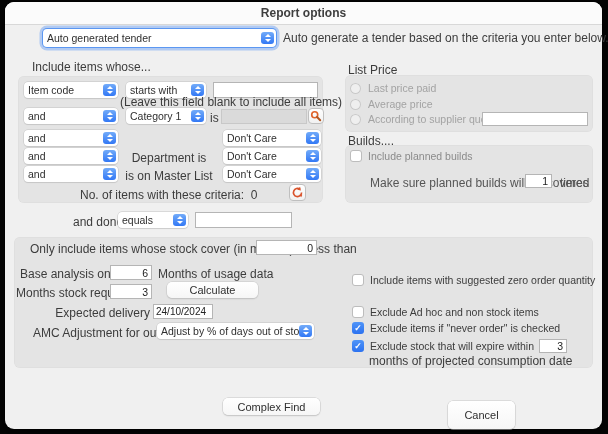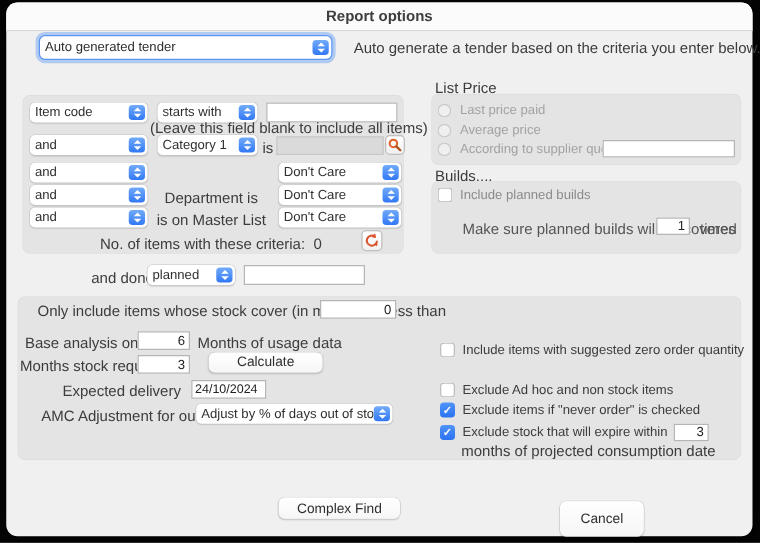--- a/index.html
+++ b/index.html
@@ -4,32 +4,32 @@
 <style>
   html,body{margin:0;padding:0;background:#000;}
   #stage{position:relative;width:608px;height:434px;background:#050505;overflow:hidden;
          font-family:"Liberation Sans",sans-serif;-webkit-font-smoothing:antialiased;}
   #win{position:absolute;left:5px;top:2px;width:597px;height:427px;background:#f0f0f0;
        border-radius:9px;box-shadow:0 0 0 1px rgba(0,0,0,.55),0 8px 22px rgba(0,0,0,.6);}
   #titlebar{position:absolute;left:5px;top:2px;width:597px;height:22px;background:#fbfbfb;
        border-radius:9px 9px 0 0;border-bottom:1px solid #d8d8d8;display:flex;align-items:center;justify-content:center;}
   #title{font-size:12px;font-weight:bold;color:#3e3e3e;}
   .lbl{position:absolute;font-size:12px;color:#3c3c3c;white-space:nowrap;}
-  .lbl.r{text-align:left;}
+  .lbl.r{text-align:right;}
   .lbl.c{text-align:center;}
   .gbox{position:absolute;background:#e4e4e4;border-radius:6px;box-shadow:inset 0 0 0 0.5px rgba(0,0,0,.04);}
   
   .msel{position:absolute;height:16px;background:#fff;border-radius:4px;display:flex;align-items:center;
         box-shadow:0 0 0 0.5px #c2c2c2,0 1px 1px rgba(0,0,0,.10);font-size:10.5px;color:#2f2f2f;cursor:default;}
   .msel .lab{flex:1;padding:0 4px;white-space:nowrap;overflow:hidden;}
   .msel .step{width:13px;height:12px;margin-right:2px;border-radius:3px;flex:0 0 auto;
         background:linear-gradient(#72abf9,#3278f5);display:flex;flex-direction:column;align-items:center;justify-content:center;}
   .t-up{width:0;height:0;border-left:3px solid transparent;border-right:3px solid transparent;border-bottom:3.5px solid #fff;margin-bottom:1.5px;}
   .t-dn{width:0;height:0;border-left:3px solid transparent;border-right:3px solid transparent;border-top:3.5px solid #fff;}
-  .msel.focus{box-shadow:0 0 0 1px #5b97f2,0 0 0 3.5px rgba(100,155,245,.45);}
+  .msel.focus{box-shadow:0 0 0 1px #5b97f2,0 0 0 3.5px rgba(100,155,245,.45);margin-left:11px;}
   
   .tin{position:absolute;background:#fff;border:1px solid #b5b5b5;box-sizing:border-box;
        font-family:"Liberation Sans",sans-serif;font-size:10.5px;color:#222;padding:0 3px;}
   .tin.num{text-align:right;}
   .tin:disabled,.tin.dis{background:#dadada;border-color:#c8c8c8;}
   
   .icbtn{position:absolute;background:linear-gradient(#fff,#f1f1f1);border:1px solid #bfbfbf;border-radius:4px;
        display:flex;align-items:center;justify-content:center;padding:0;box-sizing:border-box;}
   
   .cbrow{position:absolute;display:flex;align-items:center;gap:6px;}
@@ -59,20 +59,21 @@
 
   <div class="msel focus" style="left:32px;top:29px;width:233px;height:18px">
     <span class="lab">Auto generated tender</span>
     <span class="step">
         <i class="t-up"></i>
         <i class="t-dn"></i>
       </span>
   </div>
   <div class="lbl" style="left:283px;top:31px">Auto generate a tender based on the criteria you enter below.</div>
 
+  <div class="lbl" style="left:32px;top:60px">Include items whose...</div>
   <div class="gbox" style="left:18px;top:76px;width:305px;height:127px"></div>
 
   <div class="msel" style="left:24px;top:82px;width:94px">
     <span class="lab">Item code</span>
     <span class="step">
         <i class="t-up"></i>
         <i class="t-dn"></i>
       </span>
   </div>
   <div class="msel" style="left:126px;top:82px;width:80px">
@@ -162,21 +163,21 @@
   <button class="icbtn" style="left:289px;top:184px;width:17px;height:17px">
     <svg width="13" height="13" viewBox="0 0 16 16">
       <path d="M13 8a5 5 0 1 1-2-4" fill="none" stroke="#d9532c" stroke-width="2"></path>
       <polygon points="11.2,0.8 12.2,5.4 7.6,4.6" fill="#d9532c"></polygon>
       <polygon points="13.9,10.8 10.4,10.8 12.6,13.8" fill="#d9532c"></polygon>
     </svg>
   </button>
 
   <div class="lbl" style="left:73px;top:215px">and donor</div>
   <div class="msel" style="left:118px;top:212px;width:70px">
-    <span class="lab">planned</span>
+    <span class="lab">equals</span>
     <span class="step">
         <i class="t-up"></i>
         <i class="t-dn"></i>
       </span>
   </div>
   <input class="tin" style="left: 195px; top: 212px; width: 97px; height: 16px;" value="">
 
   <div class="lbl" style="left:348px;top:63px">List Price</div>
   <div class="gbox" style="left:345px;top:75px;width:248px;height:57px"></div>
   <div class="rdrow" style="left:350px;top:82px">

